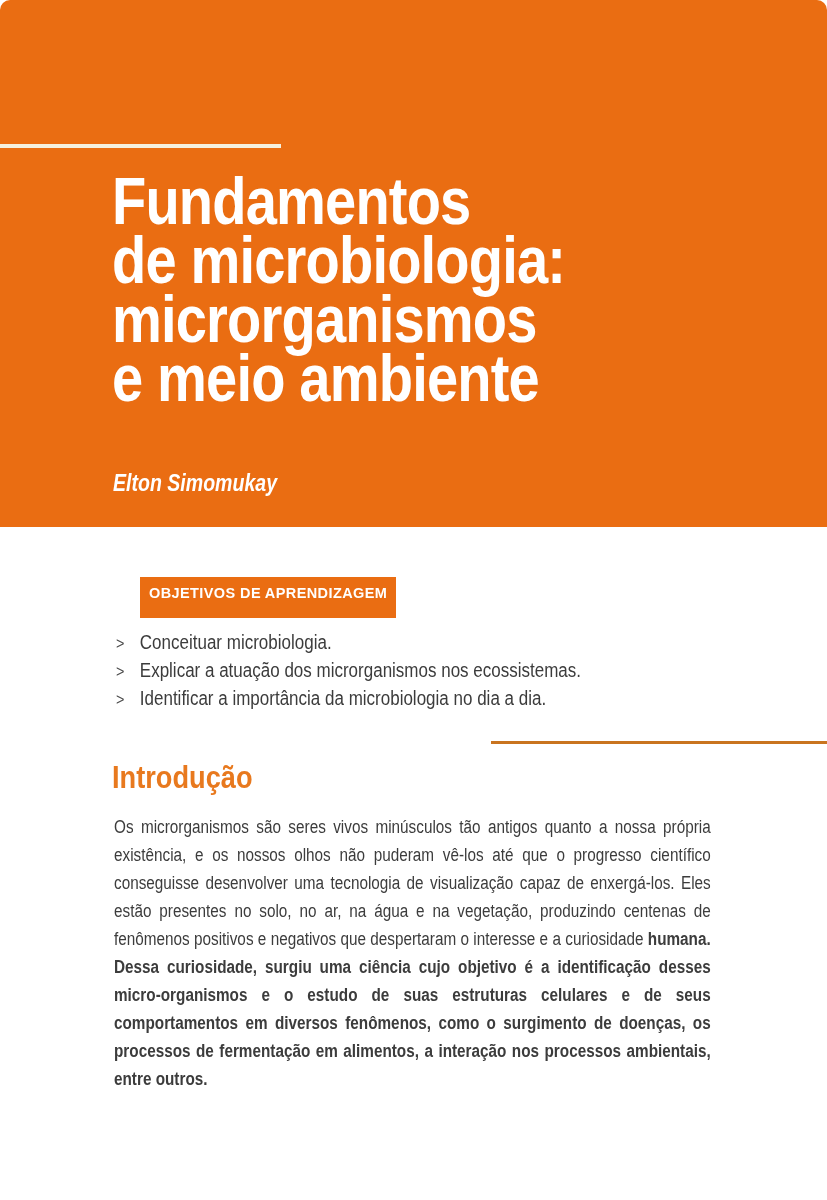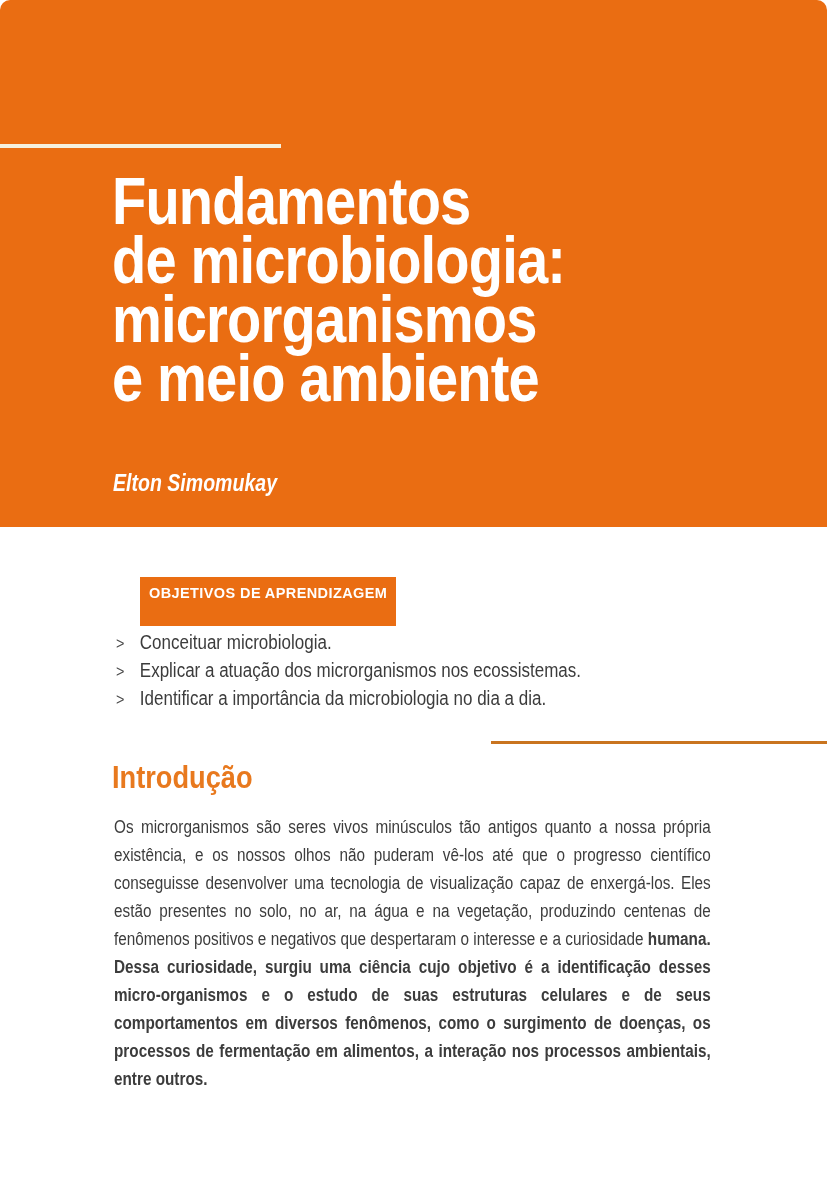--- a/index.html
+++ b/index.html
@@ -50,21 +50,21 @@
     width: 500px;
     color: #ffffff;
     font-size: 23px;
     font-weight: 700;
     font-style: italic;
   }
   .objectives-box {
     position: absolute;
     left: 140px; top: 577px;
     background: #EA6D12;
-    padding: 7px 9px 24px 9px;
+    padding: 7px 9px 16px 9px;
   }
   .objectives-box .label {
     color: #ffffff;
     font-size: 14.5px;
     font-weight: 700;
     letter-spacing: 0.4px;
     white-space: nowrap;
   }
   .objectives-list {
     position: absolute;

